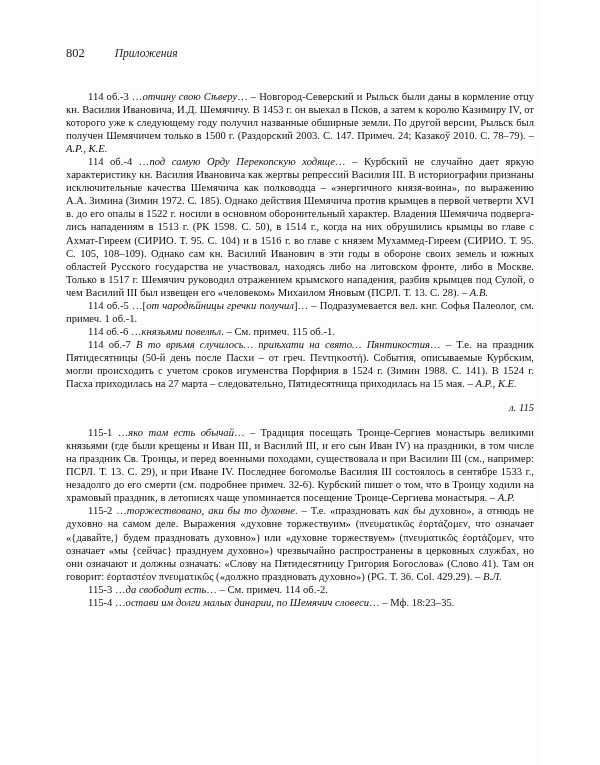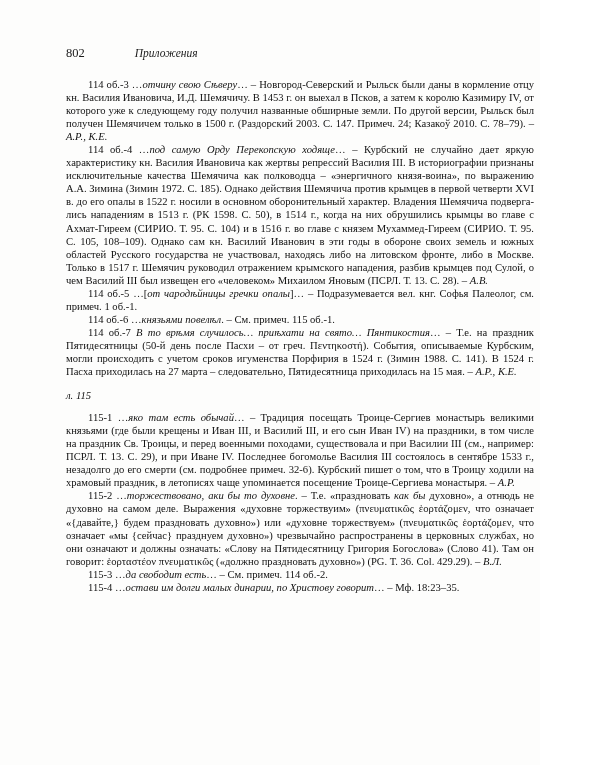--- a/index.html
+++ b/index.html
@@ -32,48 +32,48 @@
   }
   .page-number {
     font-size: 12.5px;
     font-family: "Liberation Serif", serif;
     color: #1a1a1a;
   }
   .header-title {
     font-size: 11.5px;
     font-style: italic;
     color: #1a1a1a;
-    margin-left: 50px;
+    margin-left: 30px;
   }
   .content {
     position: absolute;
     left: 66px;
     top: 78px;
     width: 468px;
     font-size: 10.6px;
     line-height: 13.05px;
     text-align: justify;
     text-justify: inter-word;
     color: #111;
     -webkit-hyphens: auto;
     hyphens: auto;
   }
   .para {
-    margin: 0 0 0 0;
+    margin: 12px 0 0 0;
     text-indent: 22px;
     text-align: justify;
   }
   .para + .para {
     margin-top: 0px;
   }
   .gap-before {
     margin-top: 6px;
   }
   .folio {
-    text-align: left;
+    text-align: right;
     text-indent: 0;
     margin-top: 11px;
     margin-bottom: 9px;
     font-size: 10.6px;
     font-style: italic;
   }
   i { font-style: italic; }
 </style>
 </head>
 <body>
@@ -81,25 +81,25 @@
 <div class="page">
 
   <div class="header">
     <span class="page-number">802</span>
     <span class="header-title">Приложения</span>
   </div>
 
   <div class="content">
     <p class="para">114 об.-3 …<i>отчину свою Сѣверу</i>… – Новгород-Северский и Рыльск были даны в кормление отцу кн. Василия Ивановича, И.Д. Шемячичу. В 1453 г. он выехал в Псков, а затем к королю Казимиру IV, от которого уже к следующему году получил названные обширные земли. По другой версии, Рыльск был получен Шемячичем только в 1500 г. (Раздорский 2003. С. 147. Примеч. 24; Казакоў 2010. С. 78–79). – <i>А.Р., К.Е.</i></p>
     <p class="para gap-before">114 об.-4 …<i>под самую Орду Перекопскую ходяще</i>… – Курбский не случайно дает яркую характеристику кн. Василия Ивановича как жертвы репрессий Василия III. В историографии признаны исключительные качества Шемячича как полковод­ца – «энергичного князя-воина», по выражению А.А. Зимина (Зимин 1972. С. 185). Однако действия Шемячича против крымцев в первой четверти XVI в. до его опалы в 1522 г. носили в основном оборонительный характер. Владения Шемячича подверга­лись нападениям в 1513 г. (РК 1598. С. 50), в 1514 г., когда на них обрушились крымцы во главе с Ахмат-Гиреем (СИРИО. Т. 95. С. 104) и в 1516 г. во главе с князем Мухам­мед-Гиреем (СИРИО. Т. 95. С. 105, 108–109). Однако сам кн. Василий Иванович в эти годы в обороне своих земель и южных областей Русского государства не участвовал, находясь либо на литовском фронте, либо в Москве. Только в 1517 г. Шемячич руково­дил отражением крымского нападения, разбив крымцев под Сулой, о чем Василий III был извещен его «человеком» Михаилом Яновым (ПСРЛ. Т. 13. С. 28). – <i>А.В.</i></p>
-    <p class="para gap-before">114 об.-5 …[<i>от чародѣйницы гречки опалы</i>]… – Подразумевается вел. кнг. Софья Палеолог, см. примеч. 1 об.-1.</p>
+    <p class="para gap-before">114 об.-5 …[<i>от чародѣйницы гречки получил</i>]… – Подразумевается вел. кнг. Софья Палеолог, см. примеч. 1 об.-1.</p>
     <p class="para gap-before">114 об.-6 …<i>князьями повелѣл</i>. – См. примеч. 115 об.-1.</p>
     <p class="para gap-before">114 об.-7 <i>В то врѣмя случилось… приѣхати на свято… Пянтикостия</i>… – Т.е. на праздник Пятидесятницы (50-й день после Пасхи – от греч. Πεντηκοστή). События, описываемые Курбским, могли происходить с учетом сроков игуменства Порфирия в 1524 г. (Зимин 1988. С. 141). В 1524 г. Пасха приходилась на 27 марта – следователь­но, Пятидесятница приходилась на 15 мая. – <i>А.Р., К.Е.</i></p>
 
     <p class="folio">л. 115</p>
 
     <p class="para">115-1 …<i>яко там есть обычай</i>… – Традиция посещать Троице-Сергиев монастырь великими князьями (где были крещены и Иван III, и Василий III, и его сын Иван IV) на праздники, в том числе на праздник Св. Троицы, и перед военными походами, существовала и при Василии III (см., например: ПСРЛ. Т. 13. С. 29), и при Иване IV. Последнее богомолье Василия III состоялось в сентябре 1533 г., незадолго до его смерти (см. подробнее примеч. 32-6). Курбский пишет о том, что в Троицу ходили на храмовый праздник, в летописях чаще упоминается посещение Троице-Сергиева монастыря. – <i>А.Р.</i></p>
     <p class="para gap-before">115-2 …<i>торжествовано, аки бы то духовне</i>. – Т.е. «праздновать <i>как бы</i> духовно», а отнюдь не духовно на самом деле. Выражения «духовне торжествуим» (πνευματικῶς ἑορτάζομεν, что означает «{давайте,} будем праздновать духовно») или «духовне торже­ствуем» (πνευματικῶς ἑορτάζομεν, что означает «мы {сейчас} празднуем духовно») чрез­вычайно распространены в церковных службах, но они означают и должны означать: «Слову на Пятидесятницу Григория Богослова» (Слово 41). Там он говорит: ἑορταστέον πνευματικῶς («должно праздновать духовно») (PG. Т. 36. Col. 429.29). – <i>В.Л.</i></p>
     <p class="para gap-before">115-3 …<i>да свободит есть</i>… – См. примеч. 114 об.-2.</p>
-    <p class="para gap-before">115-4 …<i>остави им долги малых динарии, по Христову говорит</i>… – Мф. 18:23–35.</p>
+    <p class="para gap-before">115-4 …<i>остави им долги малых динарии, по Шемячич словеси</i>… – Мф. 18:23–35.</p>
   </div>
 
 </div>
 
 </body></html>

